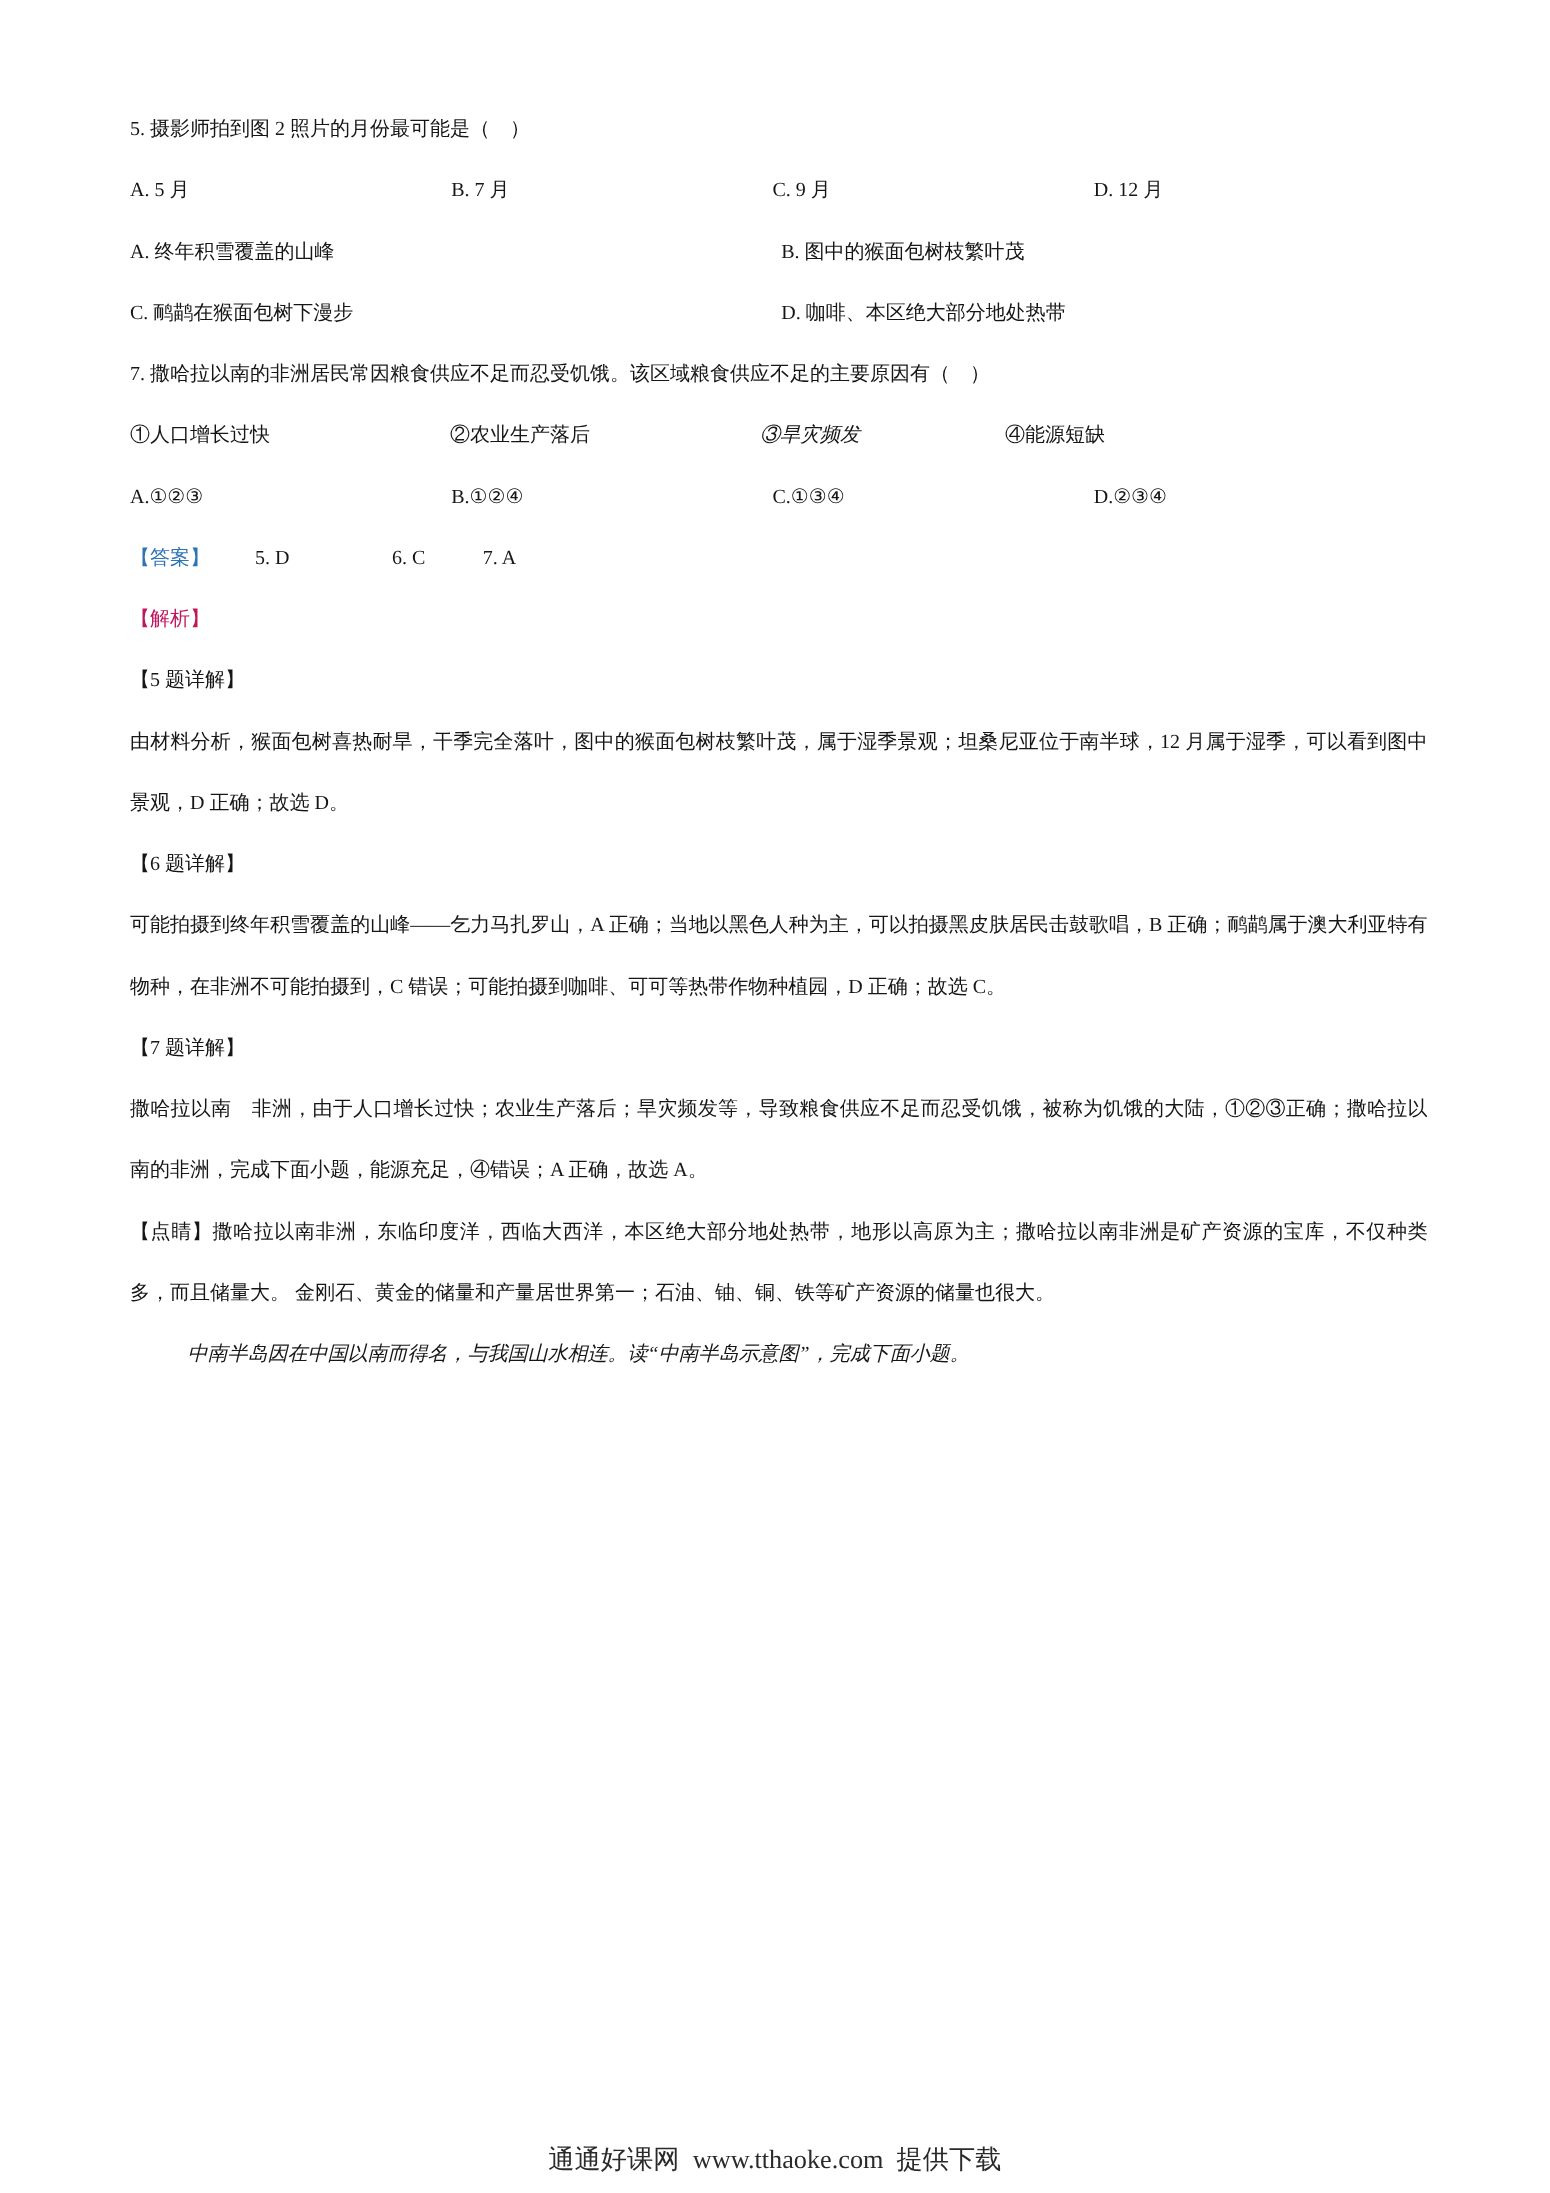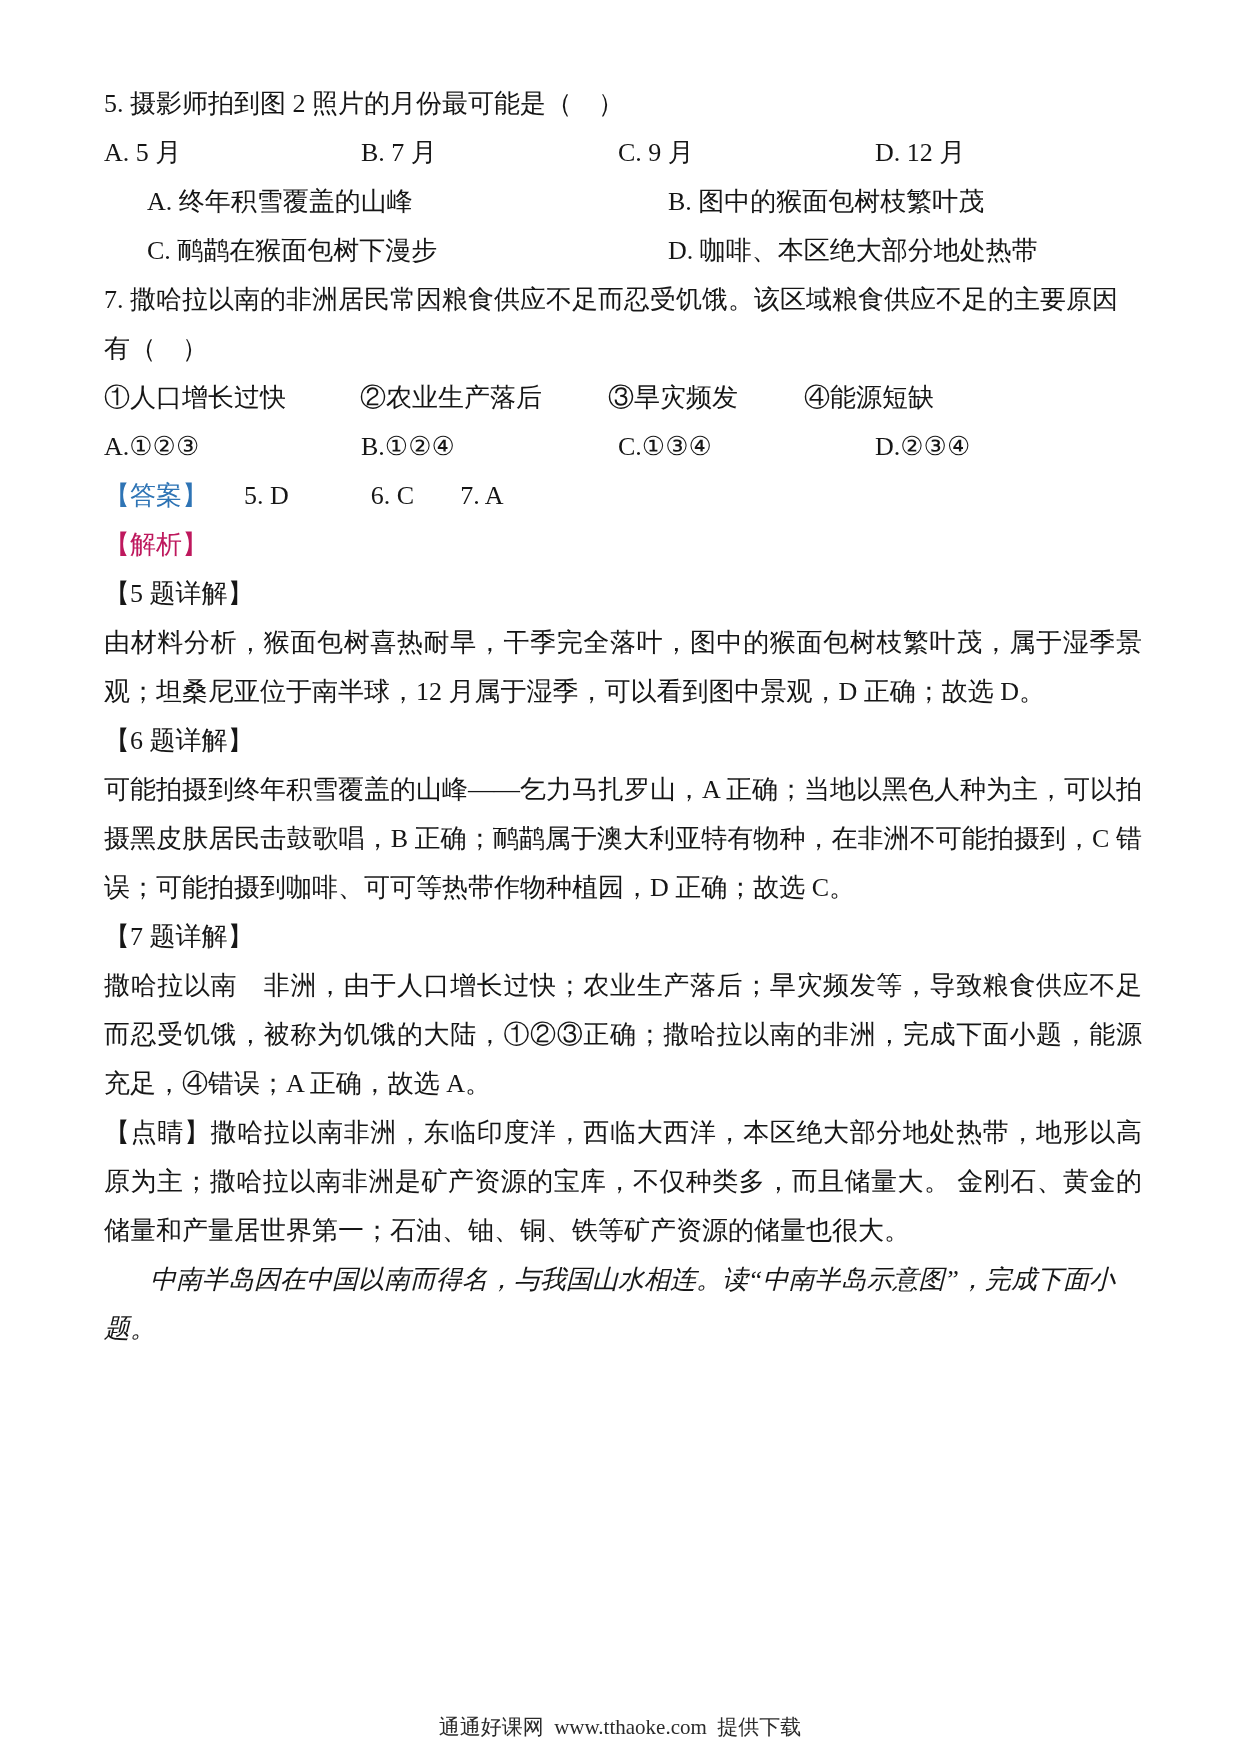--- a/index.html
+++ b/index.html
@@ -14,29 +14,29 @@
     background: #ffffff;
     font-family: "Liberation Serif", "DejaVu Serif", serif;
     color: #161616;
     overflow: hidden;
   }
   .content {
     position: absolute;
     left: 104px;
     top: 79px;
     width: 1038px;
-    font-size: 26px;
+    font-size: 16px;
     line-height: 49px;
   }
   .content p { margin: 0; }
   .c4 { display: inline-block; width: 257px; }
-  .c2 { display: inline-block; width: 521px; margin-left: 43px; }
+  .c2 { display: inline-block; width: 521px; }
   .i1 { display: inline-block; width: 256px; }
   .i2 { display: inline-block; width: 248px; }
-  .i3 { display: inline-block; width: 196px; }
+  .i3 { display: inline-block; width: 196px; font-style: italic; }
   .blue { color: #2e74b5; }
   .ans { margin-right: 46px; margin-left: 36px; }
   .para {
     text-align: justify;
     text-justify: inter-ideograph;
   }
   .kaiti {
     text-indent: 46px;
     font-style: italic;
   }

